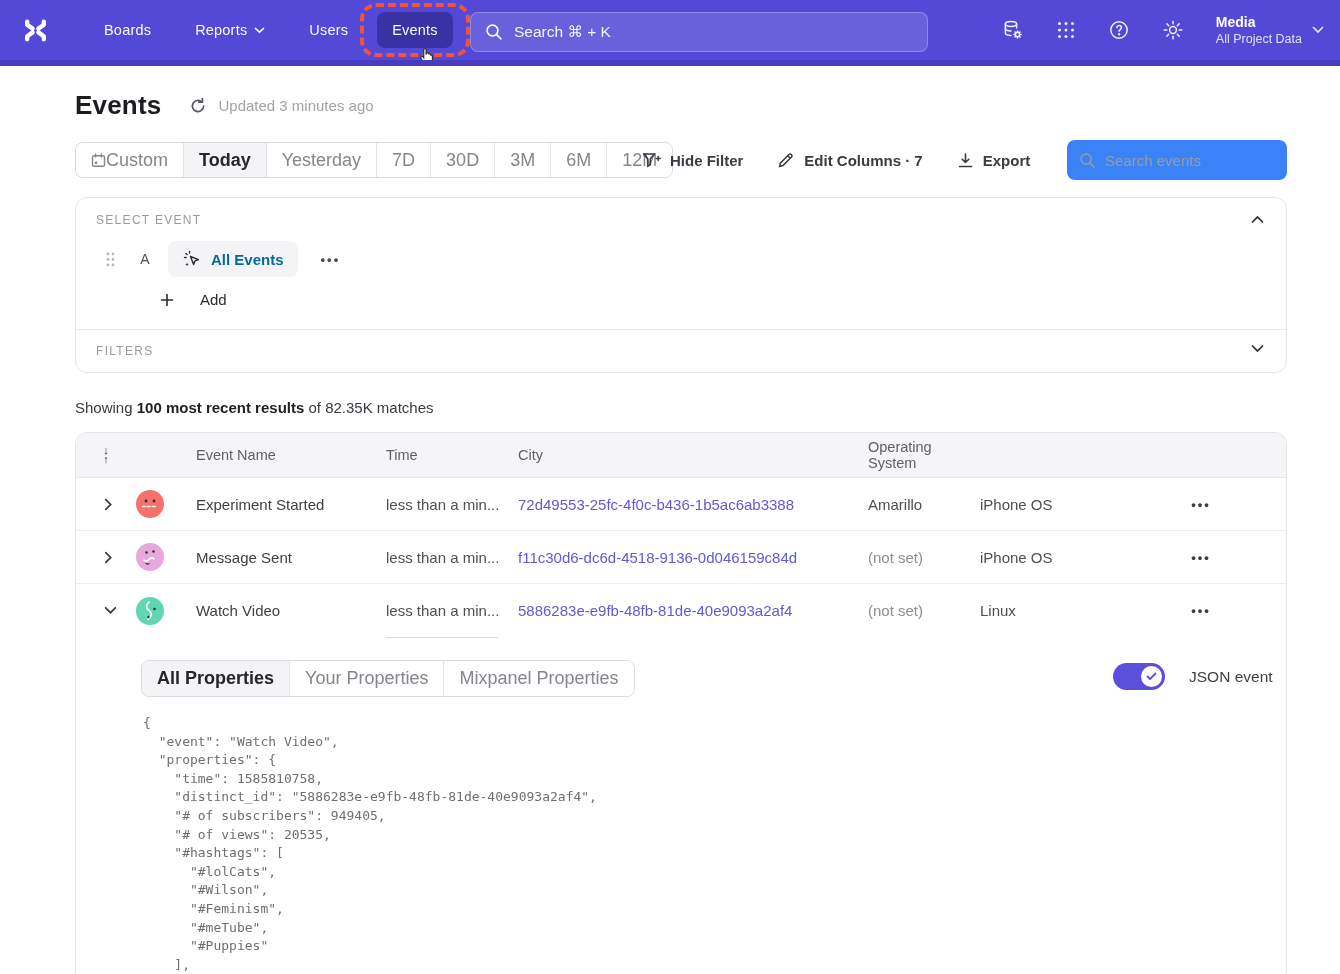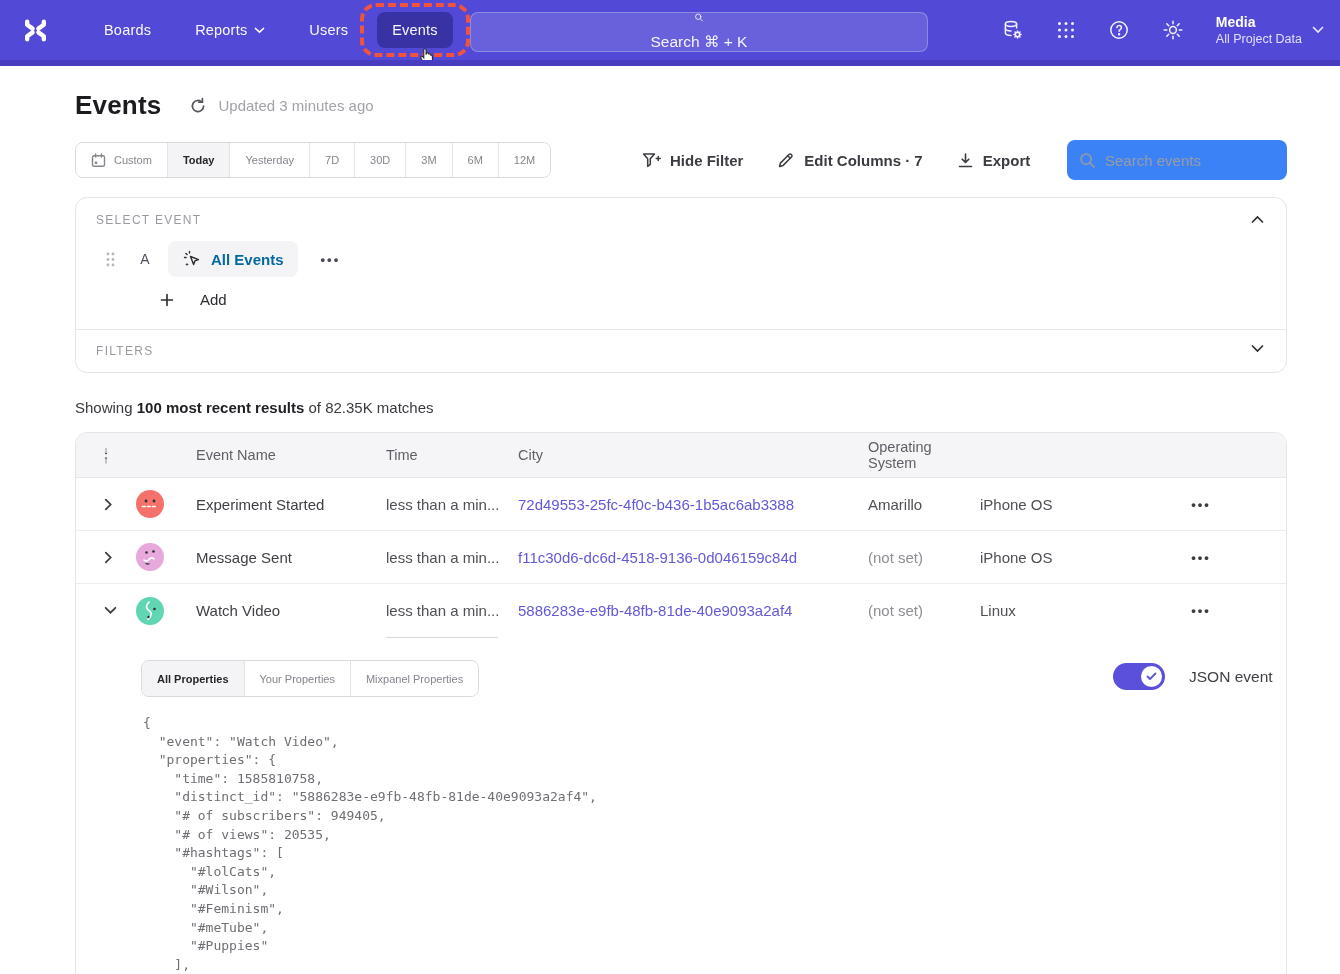--- a/index.html
+++ b/index.html
@@ -17,37 +17,37 @@
   .logo { margin-left:22px; }
   .nav-items { display:flex; align-items:center; margin-left:40px; gap:14px; }
   .nav-item { padding:10px 15px; font-size:14.5px; font-weight:500; letter-spacing:.2px;
     color:rgba(255,255,255,.96); border-radius:8px; display:flex; align-items:center; gap:7px; cursor:pointer; white-space:nowrap; }
   .nav-item.selected { background:rgba(10,5,70,.34); position:relative; }
   .annotation-box { position:absolute; left:-17px; right:-17px; top:-9px; bottom:-9px;
     border:4px dashed #f1533c; border-radius:16px; pointer-events:none; }
   .cursor-glyph { position:absolute; left:52%; top:33px; pointer-events:none; }
   .nav-search { position:absolute; left:470px; top:12px; width:458px; height:40px;
     background:rgba(255,255,255,.13); border:1px solid rgba(255,255,255,.26); border-radius:8px;
-    display:flex; align-items:center; gap:11px; padding:0 14px; font-size:15.5px; color:rgba(255,255,255,.93); cursor:pointer;flex-direction:column;}
+    display:flex; align-items:center; gap:11px; padding:0 14px; font-size:15.5px; color:rgba(255,255,255,.93); cursor:pointer;}
   .nav-right { position:absolute; right:16px; top:0; height:60px; display:flex; align-items:center; gap:32px; }
   .nav-icon { opacity:.92; cursor:pointer; }
   .project-switch { display:flex; align-items:center; gap:10px; cursor:pointer; }
   .project-name { font-size:14px; font-weight:700; line-height:18px; }
   .project-scope { font-size:12.5px; font-weight:400; color:rgba(255,255,255,.82); line-height:16px; }
 
   
   .page-head { position:absolute; left:75px; top:90px; display:flex; align-items:center; }
   .page-title { font-size:26px; font-weight:700; color:#1c1c20; letter-spacing:.2px; }
   .refresh-btn { margin-left:28px; cursor:pointer; }
   .updated-text { margin-left:11px; font-size:15px; color:#a2a2a8; }
 
   
   .segmented { display:inline-flex; border:1px solid #d9d9de; border-radius:8px; overflow:hidden; background:#fff; }
-  .seg-btn { height:34px; padding:0 15px; display:flex; align-items:center; gap:8px;
-    font-size:11px; color:#85858d; background:#fff; border:none; border-left:1px solid #e2e2e7;
+  .seg-btn { height:34px; padding:0 15px; display:flex; align-items:center; 
+    font-size:18px; color:#85858d; background:#fff; border:none; border-left:1px solid #e2e2e7;
     font-family:inherit; cursor:pointer; white-space:nowrap; }
   .seg-btn:first-child { border-left:none; }
   .seg-btn.selected { background:#f4f4f6; color:#26262b; font-weight:700; }
   .date-picker { position:absolute; left:75px; top:142px; }
   .date-picker .seg-btn { height:34px; }
 
   
   .toolbar { position:absolute; left:642px; top:140px; height:40px; display:flex; align-items:center; gap:34px; }
   .tool-btn { display:flex; align-items:center; gap:9px; font-size:15px; font-weight:600; color:#3b3b42;
     background:none; border:none; font-family:inherit; cursor:pointer; white-space:nowrap; }

